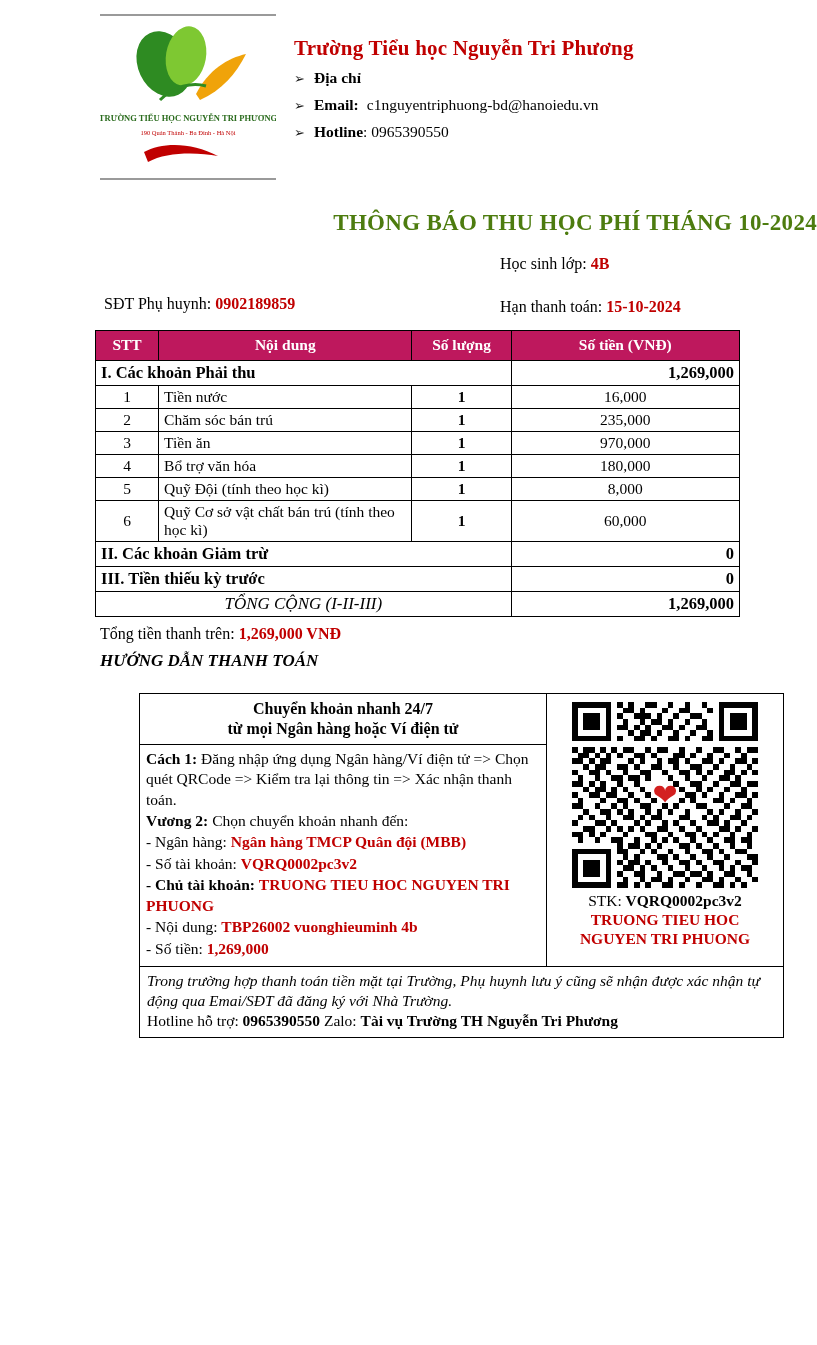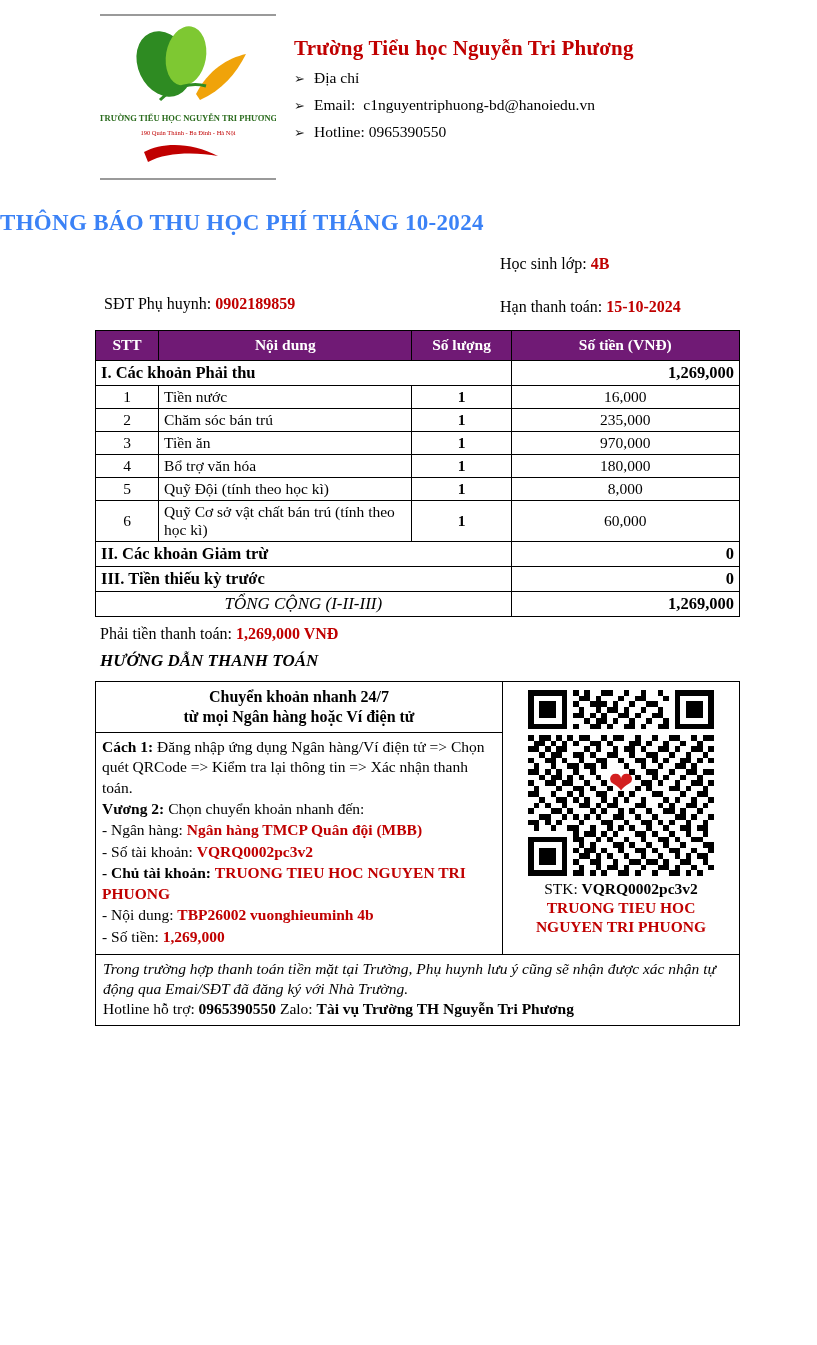--- a/index.html
+++ b/index.html
@@ -58,31 +58,31 @@
     margin-bottom: 6px;
     line-height: 1.35;
   }
   .bullet-arrow {
     width: 20px;
     flex: 0 0 20px;
     color: #1a1a1a;
     font-size: 13px;
   }
   .info-label {
-    font-weight: normal;
+    font-weight: bold;
   }
   .info-value { }
   .info-value.mono-space { padding-left: 8px; }
 
   
   .doc-title {
-    text-align: left;
+    text-align: right;
     font-weight: bold;
     font-size: 23px;
-    color: #3b82f6;
+    color: #4d7c0f;
     margin: 30px 0 14px 0;
     letter-spacing: .3px;
   }
 
   
   .student-info {
     position: relative;
     padding: 0 80px 0 104px;
     height: 76px;
     font-size: 16px;
@@ -107,21 +107,21 @@
   table.fee {
     width: 645px;
     border-collapse: collapse;
     font-size: 15.5px;
   }
   table.fee th, table.fee td {
     border: 1px solid #000000;
     padding: 2px 5px;
   }
   table.fee thead th {
-    background: #701a75;
+    background: #be185d;
     color: #ffffff;
     font-weight: bold;
     text-align: center;
     vertical-align: middle;
     padding: 5px 4px;
     line-height: 1.2;
   }
   .col-stt { width: 55px; }
   .col-noidung { width: 252px; }
   .col-sl { width: 92px; }
@@ -166,32 +166,33 @@
   }
   .after-table .line { margin-bottom: 7px; }
   .words-italic {
     font-style: italic;
   }
   .words-italic b { font-style: italic; }
   .guide-title {
     font-weight: bold;
     font-style: italic;
     font-size: 17px;
-    margin: 8px 0 2px 0;
+    margin: 8px 0 14px 0;
   }
   .guide-text {
     font-style: italic;
     font-size: 15.5px;
     line-height: 1.3;
     width: 630px;
   }
 
   
   .pay-wrap {
     padding: 8px 77px 0 95px;
+    margin-left: 44px;
   }
   table.pay {
     width: 645px;
     border-collapse: collapse;
     font-size: 15.5px;
   }
   table.pay td {
     border: 1px solid #000000;
     vertical-align: top;
   }
@@ -367,21 +368,21 @@
         <tr class="total">
           <td class="total-label" colspan="3">TỔNG CỘNG (I-II-III)</td>
           <td class="total-amt">1,269,000</td>
         </tr>
       </tbody>
     </table>
   </div>
 
   <div class="after-table">
     <div class="line">
-      <span>Phải tiền thanh toán:</span>
+      <span>Tổng tiền thanh trên:</span>
       <span class="red-bold">1,269,000 VNĐ</span>
     </div>
     <div class="guide-title">HƯỚNG DẪN THANH TOÁN</div>
   </div>
 
   <div class="pay-wrap">
     <table class="pay">
       <tbody>
         <tr>
           <td>

